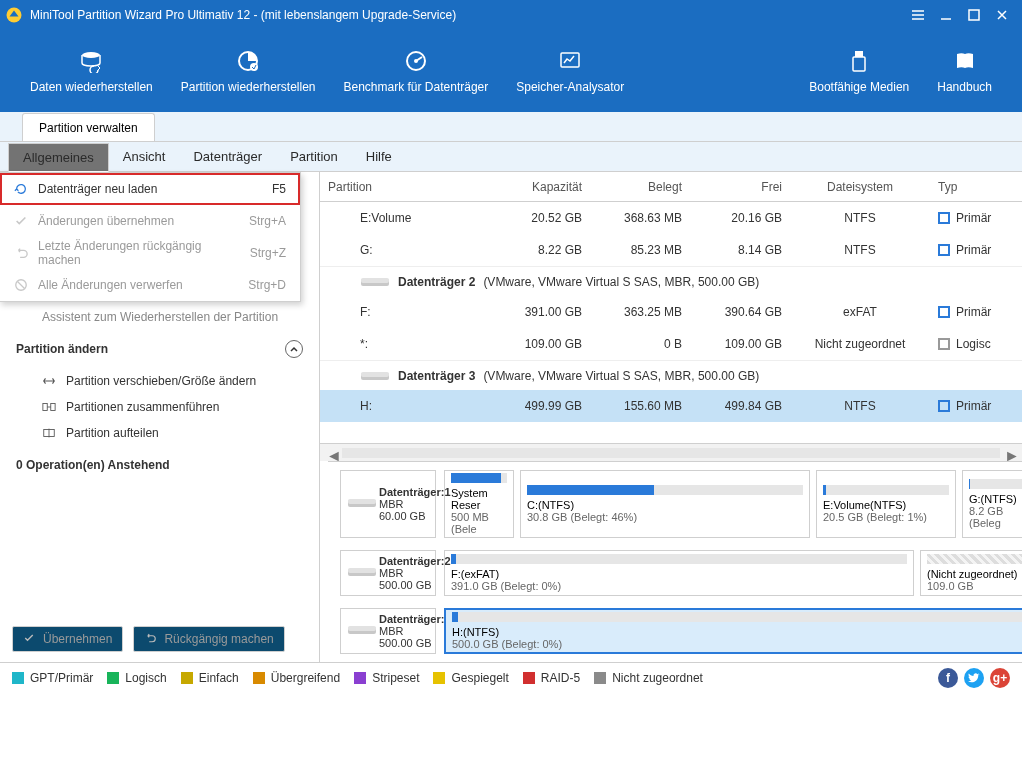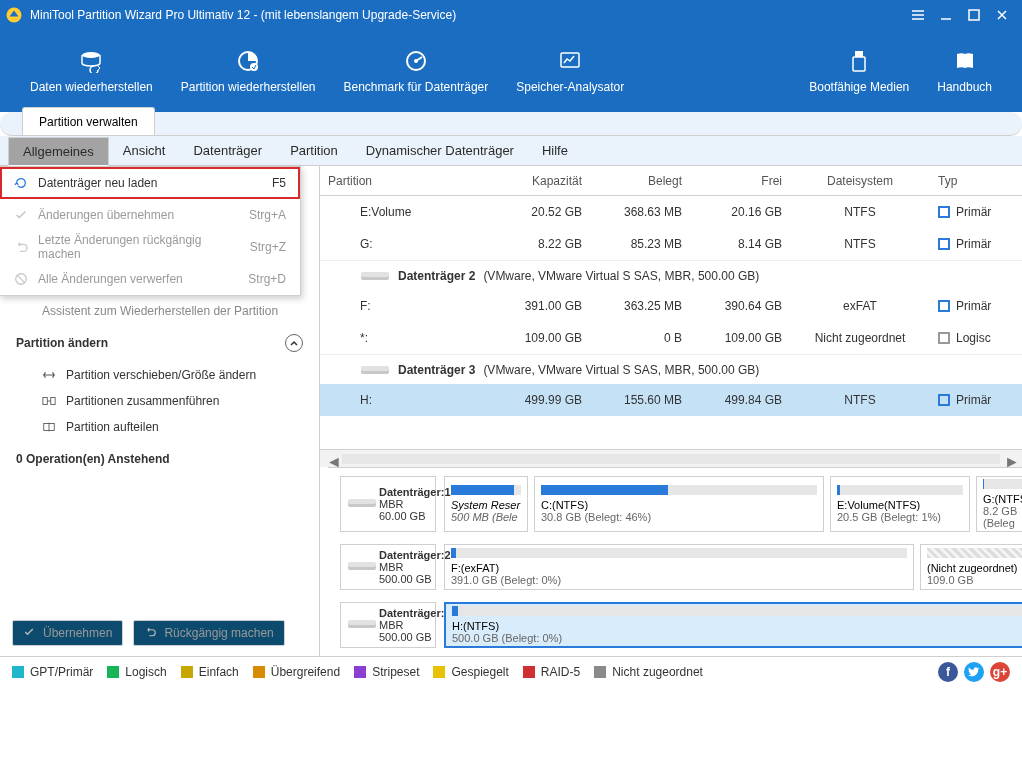--- a/index.html
+++ b/index.html
@@ -26,30 +26,30 @@
   .toolbar {
     height: 82px; background: var(--blue); color:#fff; display:flex; align-items:center;
     padding: 0 16px; gap: 0;
   }
   .toolbar .tbtn { display:flex; flex-direction:column; align-items:center; gap:6px;
     font-size:12px; padding: 8px 14px; cursor:pointer; }
   .toolbar .tbtn .ic { width:28px; height:26px; display:flex; align-items:center; justify-content:center; }
   .toolbar .tbtn svg { fill:#fff; }
   .toolbar .spacer { flex:1; }
   
-  .tabstrip { height: 24px; background: var(--light-blue); border-bottom:1px solid var(--border);
-    display:flex; align-items:flex-end; padding-left: 22px; border-radius: 12px; }
+  .tabstrip { height: 30px; background: var(--light-blue); border-bottom:1px solid var(--border);
+    display:flex; align-items:flex-end; padding-left: 22px; }
   .tab { height: 28px; padding: 0 16px; display:flex; align-items:center; font-size:12px;
     background:#fff; border:1px solid var(--border); border-bottom:none; border-radius: 3px 3px 0 0;
     cursor:pointer; }
   
   .menubar { height: 30px; background: var(--light-blue); border-bottom:1px solid var(--border);
     display:flex; align-items:center; padding-left: 8px; gap: 0; font-size:13px; color:#2a2a2a; }
   .menubar .mitem { padding: 6px 14px; cursor:pointer; }
-  .menubar .mitem.active { background:#a3a3a3; border:1px solid var(--border); border-bottom-color:#fff;
+  .menubar .mitem.active { background:#737373; border:1px solid var(--border); border-bottom-color:#fff;
     position:relative; top:1px; }
   
   .mainrow { display:flex; height: 490px; }
   
   .sidebar { width: 320px; background:#fff; border-right:1px solid var(--border); position:relative;
     font-size:12px; color:var(--text); padding: 0; }
   .dropdown {
     position:absolute; top:0; left:-1px; width: 302px; background:#fff; border:1px solid var(--border);
     box-shadow: 2px 3px 6px rgba(0,0,0,0.18); z-index: 5;
   }
@@ -221,21 +221,20 @@
   <div class="tab">
     <span>Partition verwalten</span>
   </div>
 </div>
 
 <div class="menubar">
   <div class="mitem active"><span>Allgemeines</span></div>
   <div class="mitem"><span>Ansicht</span></div>
   <div class="mitem"><span>Datenträger</span></div>
   <div class="mitem"><span>Partition</span></div>
-  <div class="mitem"><span>Dynamischer Datenträger</span></div>
   <div class="mitem"><span>Hilfe</span></div>
 </div>
 
 <div class="mainrow">
 
   <div class="sidebar">
 
     <div class="dropdown">
       <div class="dd-item hl">
         <span class="ic-small">
@@ -420,21 +419,21 @@
     <div class="diskmap-wrap">
       <div class="diskmap" id="dm1">
           <div class="label">
             <span class="dicon"><svg class="disk-svg" viewBox="0 0 30 14">
                 <rect x="1" y="4" width="28" height="7" rx="2" fill="#c8c8c8"></rect>
                 <rect x="1" y="3" width="28" height="5" rx="2" fill="#e2e2e2"></rect>
               </svg></span>
             <div><b>Datenträger:1</b><br>MBR<br>60.00 GB</div>
           </div>
           <div class="parts">
-            <div class="part" style="width: 84px; font-style: italic;">
+            <div class="part" style="width: 70px;">
               <div class="bar">
                 <div class="fill" style="width:90%"></div>
               </div>
               <div>System Reser</div>
               <div style="color:#666">500 MB (Bele</div>
             </div>
             <div class="part" style="width: 290px;">
               <div class="bar">
                 <div class="fill" style="width:46%"></div>
               </div>

